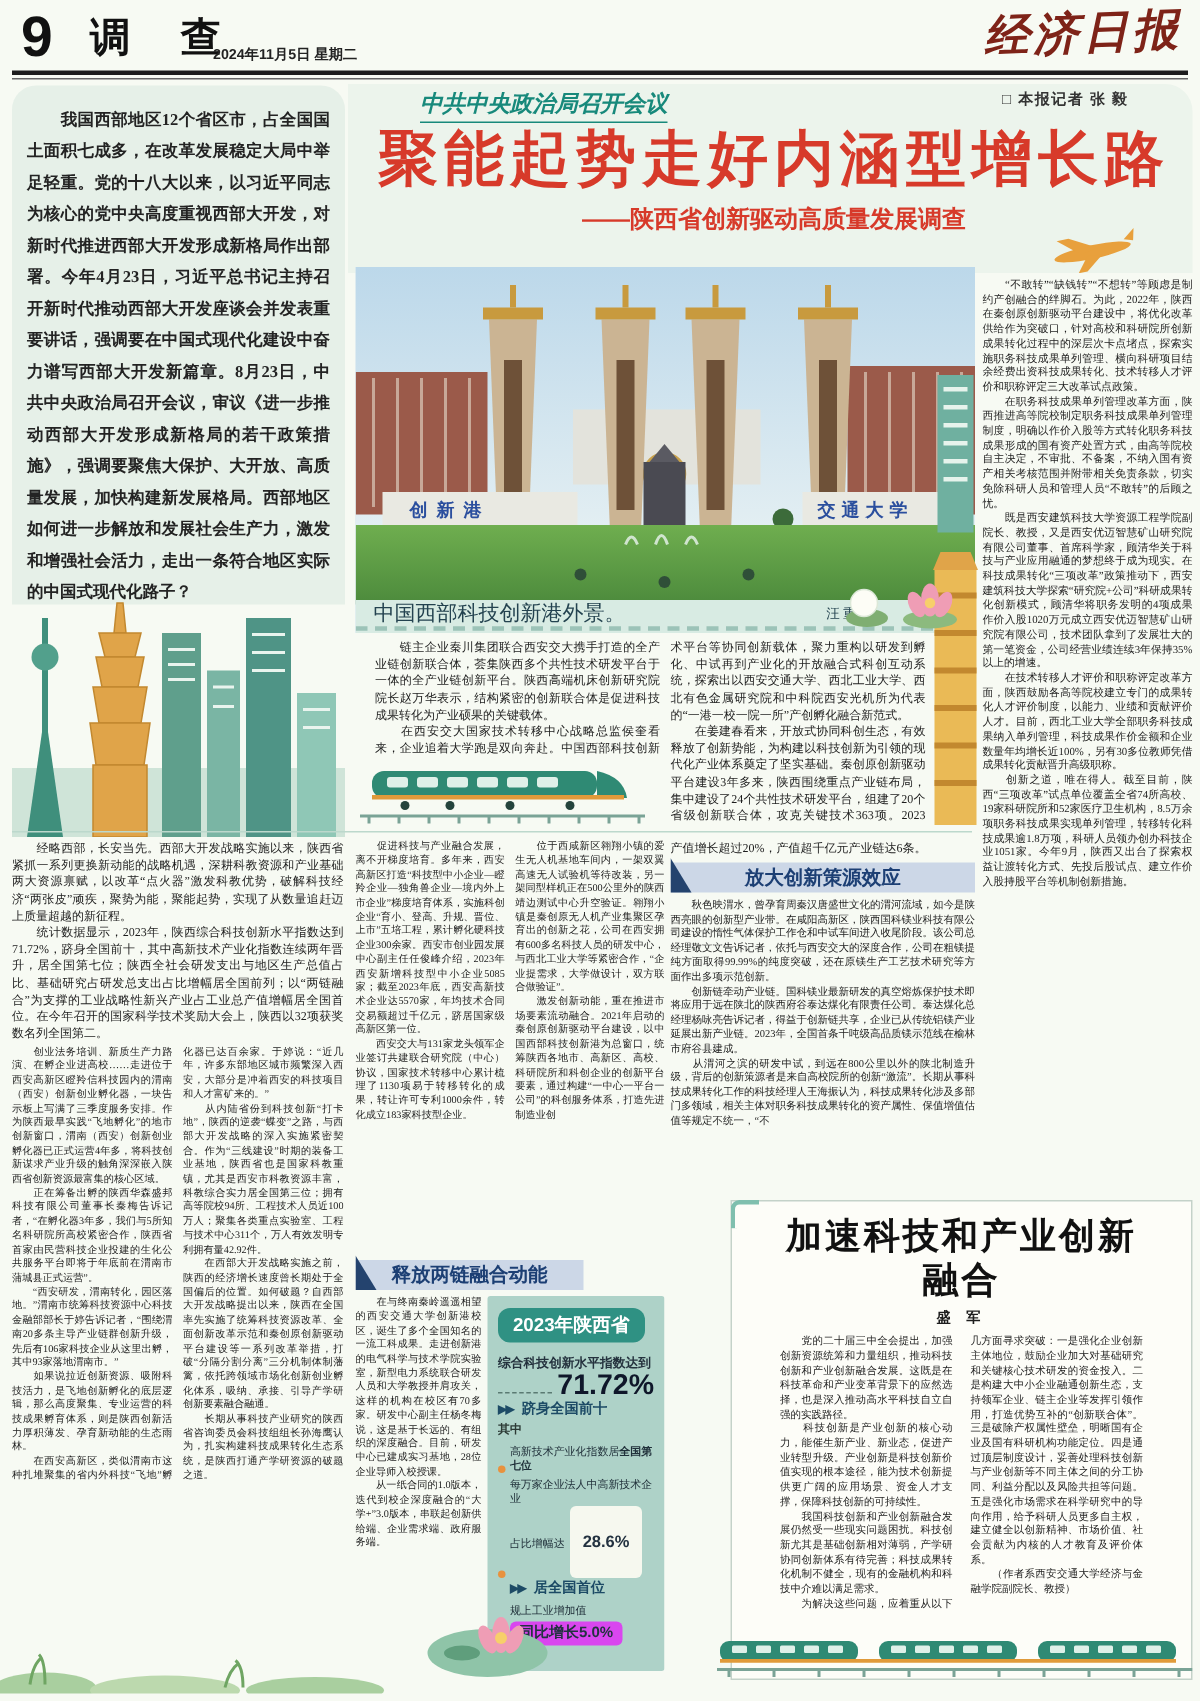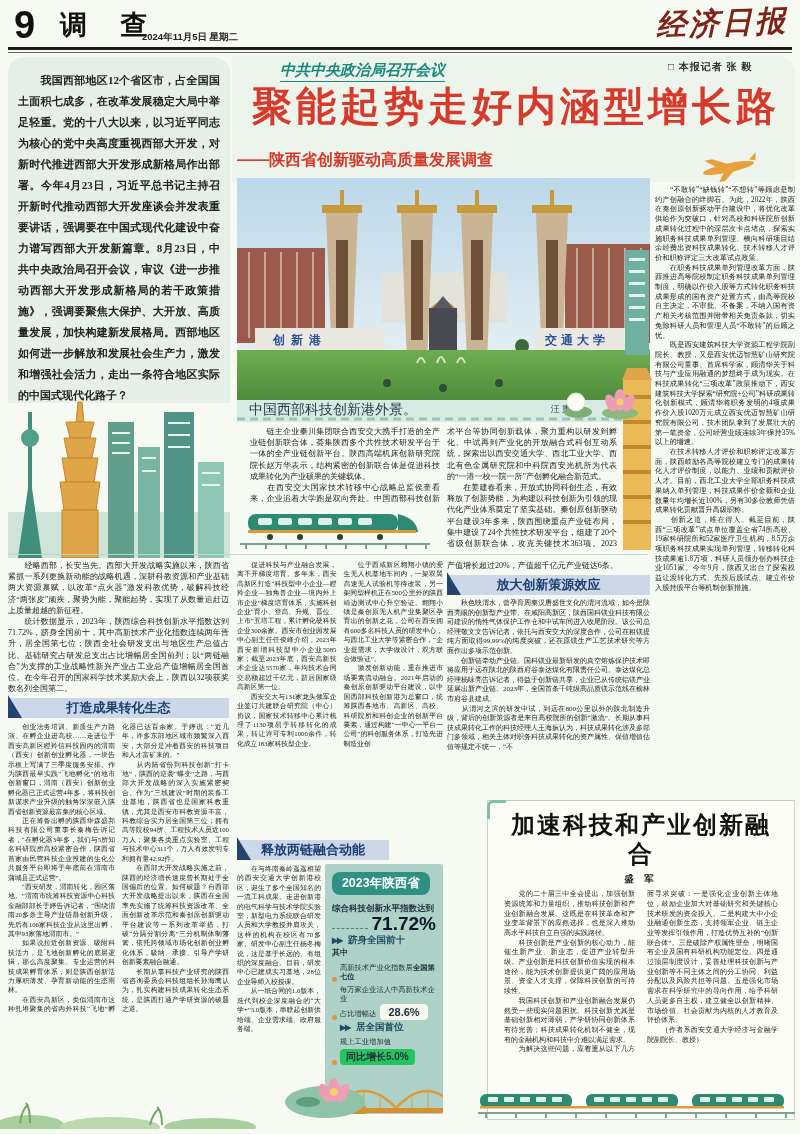--- a/index.html
+++ b/index.html
@@ -15,21 +15,21 @@
              font-style:italic;letter-spacing:3px;transform:rotate(-2deg);}
   .rule1{left:8px;top:47px;width:784px;height:3px;background:#1c1c1c;}
   .rule2{left:8px;top:52px;width:784px;height:1px;background:#666;}
   
   .greenwash{left:232px;top:56px;width:563px;height:126px;background:#ecf4ec;border-radius:0 18px 0 0;}
   .kicker{left:280px;top:61px;font:bold italic 15px/1.2 "Liberation Serif",serif;color:#17897b;
           border-bottom:1.5px solid #17897b;padding-bottom:2px;}
   .byline{left:668px;top:62px;font:bold 10px/1 "Liberation Sans",sans-serif;color:#333;letter-spacing:1px;}
   .mtitle{left:237px;top:84px;width:558px;text-align:center;
           font:bold 40px/1.1 "Liberation Sans",sans-serif;color:#d73a2a;letter-spacing:4px;}
-  .msub{left:237px;top:150px;width:558px;
+  .msub{left:237px;top:137px;width:558px;text-align:center;
         font:bold 16px/1.2 "Liberation Sans",sans-serif;color:#d73a2a;}
   
   .introbox{left:8px;top:57px;width:222px;height:346px;background:#e6f0e8;
             border-radius:16px 16px 0 0;box-sizing:border-box;padding:13px 10px;overflow:hidden;}
   .introtext{font-size:11px;line-height:21px;font-weight:600;color:#232323;}
   
   .photo{left:237px;top:178px;width:413px;height:244px;background:#cfe2ee;overflow:hidden;}
   .photo-cap{position:absolute;left:0;bottom:3px;width:100%;height:19px;line-height:19px;
              font-size:14px;color:#23424f;box-sizing:border-box;padding:0 12px;}
   .photo-credit{position:absolute;right:70px;bottom:3px;height:19px;line-height:19px;font-size:9px;color:#23424f;}
@@ -67,27 +67,27 @@
   .s-line1{margin-top:8px;font:bold 8.5px/1.3 "Liberation Sans",sans-serif;color:#24323e;}
   .s-v1row{display:flex;align-items:flex-end;}
   .s-dots{flex:1;border-bottom:1.5px dashed #5a7a72;margin:0 4px 4px 0;}
   .s-v1{font:bold 19px/1 "Liberation Sans",sans-serif;color:#0f172a;}
   .s-note{font:bold 9.5px/1.5 "Liberation Sans",sans-serif;color:#1d4b66;}
   .s-arrows{color:#1d4b66;font-size:8px;letter-spacing:-1px;margin-right:3px;}
   .s-among{font:bold 8px/1.6 "Liberation Sans",sans-serif;color:#2c3a35;}
   .s-item{display:flex;align-items:flex-end;margin-top:3px;font-size:7.3px;line-height:9.5px;color:#20303a;}
   .s-dot{width:5px;height:5px;border-radius:50%;background:#e8923e;margin:2px 3px 0 0;flex:none;}
   .s-strong{font-weight:bold;}
-  .s-v3{background:#f6f8ef;border-radius:4px;padding:1px 8px;font:bold 11px/1.3 "Liberation Sans",sans-serif;
+  .s-v3{background:#f6f8ef;border-radius:4px;padding:17px 8px;font:bold 11px/1.3 "Liberation Sans",sans-serif;
         display:inline-block;color:#233240;margin-left:2px;}
-  .s-v4{background:#22c55e;border-radius:4px;padding:1px 6px;font:bold 10px/1.4 "Liberation Sans",sans-serif;
+  .s-v4{background:#d946ef;border-radius:4px;padding:1px 6px;font:bold 10px/1.4 "Liberation Sans",sans-serif;
         display:inline-block;color:#233240;margin-top:2px;}
   
   .subbox{left:487px;top:800px;width:308px;height:320px;background:#fdfdf8;
-          border:1px solid #c4d2c9;box-sizing:border-box;padding:10px 16px 6px;}
+          border:1px solid #c4d2c9;box-sizing:border-box;padding:10px 32px 6px;}
   .boxcorner{position:absolute;left:-1px;top:-1px;width:16px;height:16px;
              border-left:3px solid #7fbfae;border-top:3px solid #7fbfae;border-radius:6px 0 0 0;}
   .subtitle2{text-align:center;font:bold 24px/1.2 "Liberation Sans",sans-serif;color:#111;letter-spacing:2px;}
   .author{text-align:center;font:bold 9.5px/1 "Liberation Serif",serif;margin:6px 0 6px;letter-spacing:4px;}
   .subbody{column-count:2;column-gap:12px;height:238px;overflow:hidden;
            font-size:7px;line-height:9.7px;text-align:justify;}
   
   .footerband{left:0;top:1118px;width:800px;height:16px;
               background:linear-gradient(#d6e7cd,#b9d6bd);z-index:6;}
   .editors{position:absolute;left:520px;top:3px;font:bold 8.5px/1 "Liberation Sans",sans-serif;
@@ -330,24 +330,20 @@
         <line x1="166" y1="38" x2="166" y2="43"></line>
           <line x1="186" y1="38" x2="186" y2="43"></line>
         </g>
     </svg>
   </div>
   <div class="abs divider z1"></div>
 
   <div class="abs gleft z2">
     <div class="g-top bodytext pre">　　经略西部，长安当先。西部大开发战略实施以来，陕西省紧抓一系列更换新动能的战略机遇，深耕科教资源和产业基础两大资源禀赋，以改革“点火器”激发科教优势，破解科技经济“两张皮”顽疾，聚势为能，聚能起势，实现了从数量追赶迈上质量超越的新征程。
 　　统计数据显示，2023年，陕西综合科技创新水平指数达到71.72%，跻身全国前十，其中高新技术产业化指数连续两年晋升，居全国第七位；陕西全社会研发支出与地区生产总值占比、基础研究占研发总支出占比增幅居全国前列；以“两链融合”为支撑的工业战略性新兴产业占工业总产值增幅居全国首位。在今年召开的国家科学技术奖励大会上，陕西以32项获奖数名列全国第二。</div>
-    <div class="hbar">
-      <i class="hcorner"></i>
-      <span>打造成果转化生态</span>
-    </div>
     <div class="g-bottom smalltext twocol pre">　　创业法务培训、新质生产力路演、在孵企业进高校……走进位于西安高新区瞪羚信科技园内的渭南（西安）创新创业孵化器，一块告示板上写满了三季度服务安排。作为陕西最早实践“飞地孵化”的地市创新窗口，渭南（西安）创新创业孵化器已正式运营4年多，将科技创新谋求产业升级的触角深深嵌入陕西省创新资源最富集的核心区域。
 　　正在筹备出孵的陕西华森盛邦科技有限公司董事长秦梅告诉记者，“在孵化器3年多，我们与5所知名科研院所高校紧密合作，陕西省首家由民营科技企业投建的生化公共服务平台即将于年底前在渭南市蒲城县正式运营”。
 　　“西安研发，渭南转化，园区落地。”渭南市统筹科技资源中心科技金融部部长于婷告诉记者，“围绕渭南20多条主导产业链群创新升级，先后有106家科技企业从这里出孵，其中93家落地渭南市。”
 　　如果说拉近创新资源、吸附科技活力，是飞地创新孵化的底层逻辑，那么高度聚集、专业运营的科技成果孵育体系，则是陕西创新活力厚积薄发、孕育新动能的生态雨林。
 　　在西安高新区，类似渭南市这种扎堆聚集的省内外科技“飞地”孵化器已达百余家。于婷说：“近几年，许多东部地区城市频繁深入西安，大部分是冲着西安的科技项目和人才富矿来的。”
 　　从内陆省份到科技创新“打卡地”，陕西的逆袭“蝶变”之路，与西部大开发战略的深入实施紧密契合。作为“三线建设”时期的装备工业基地，陕西省也是国家科教重镇，尤其是西安市科教资源丰富，科教综合实力居全国第三位；拥有高等院校94所、工程技术人员近100万人；聚集各类重点实验室、工程与技术中心311个，万人有效发明专利拥有量42.92件。
 　　在西部大开发战略实施之前，陕西的经济增长速度曾长期处于全国偏后的位置。如何破题？自西部大开发战略提出以来，陕西在全国率先实施了统筹科技资源改革、全面创新改革示范和秦创原创新驱动平台建设等一系列改革举措，打破“分隔分割分离”三分机制体制藩篱，依托跨领域市场化创新创业孵化体系，吸纳、承接、引导产学研创新要素融合融通。
 　　长期从事科技产业研究的陕西省咨询委员会科技组组长孙海鹰认为，扎实构建科技成果转化生态系统，是陕西打通产学研资源的破题之道。</div>
   </div>
 

